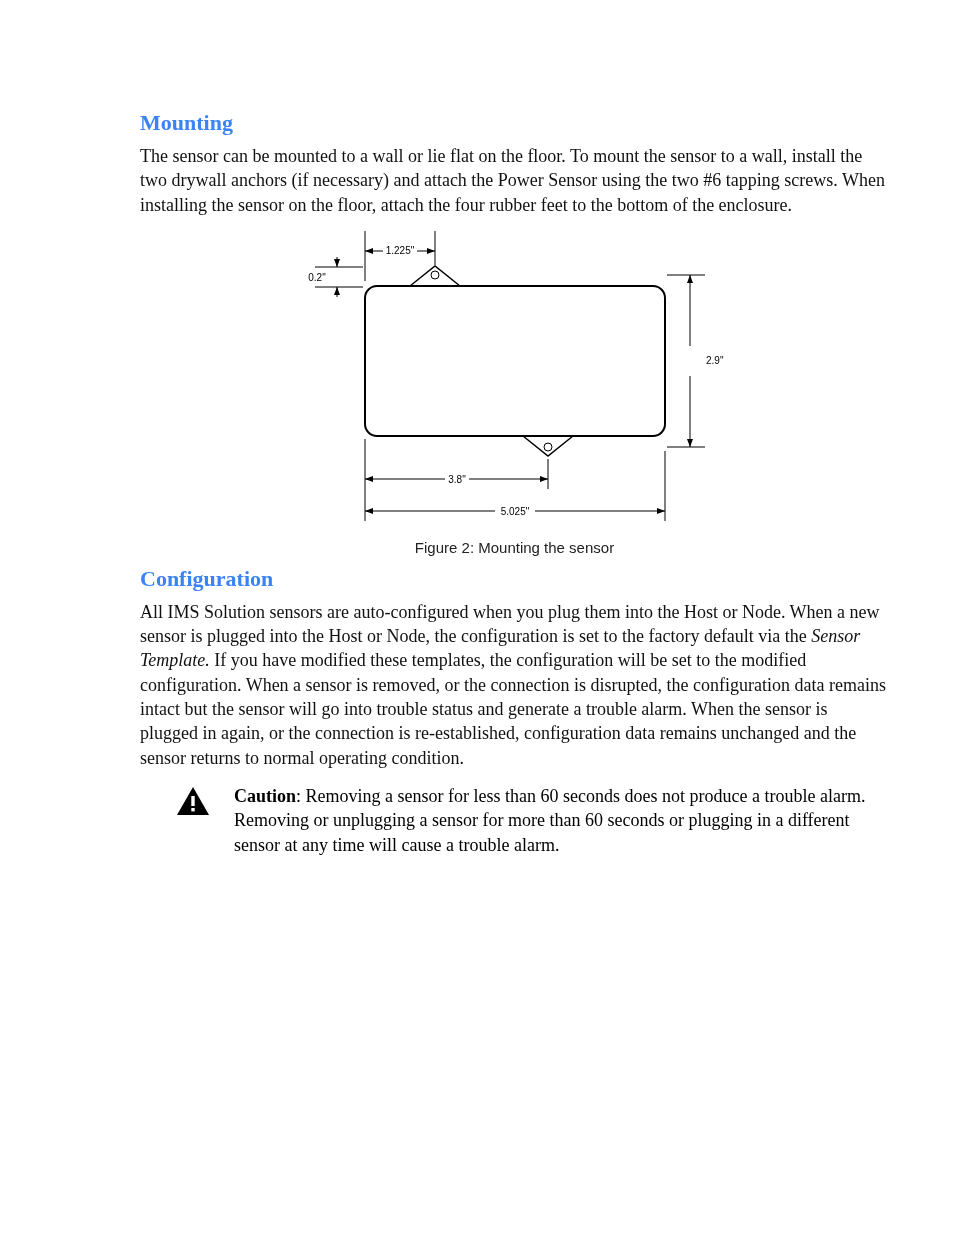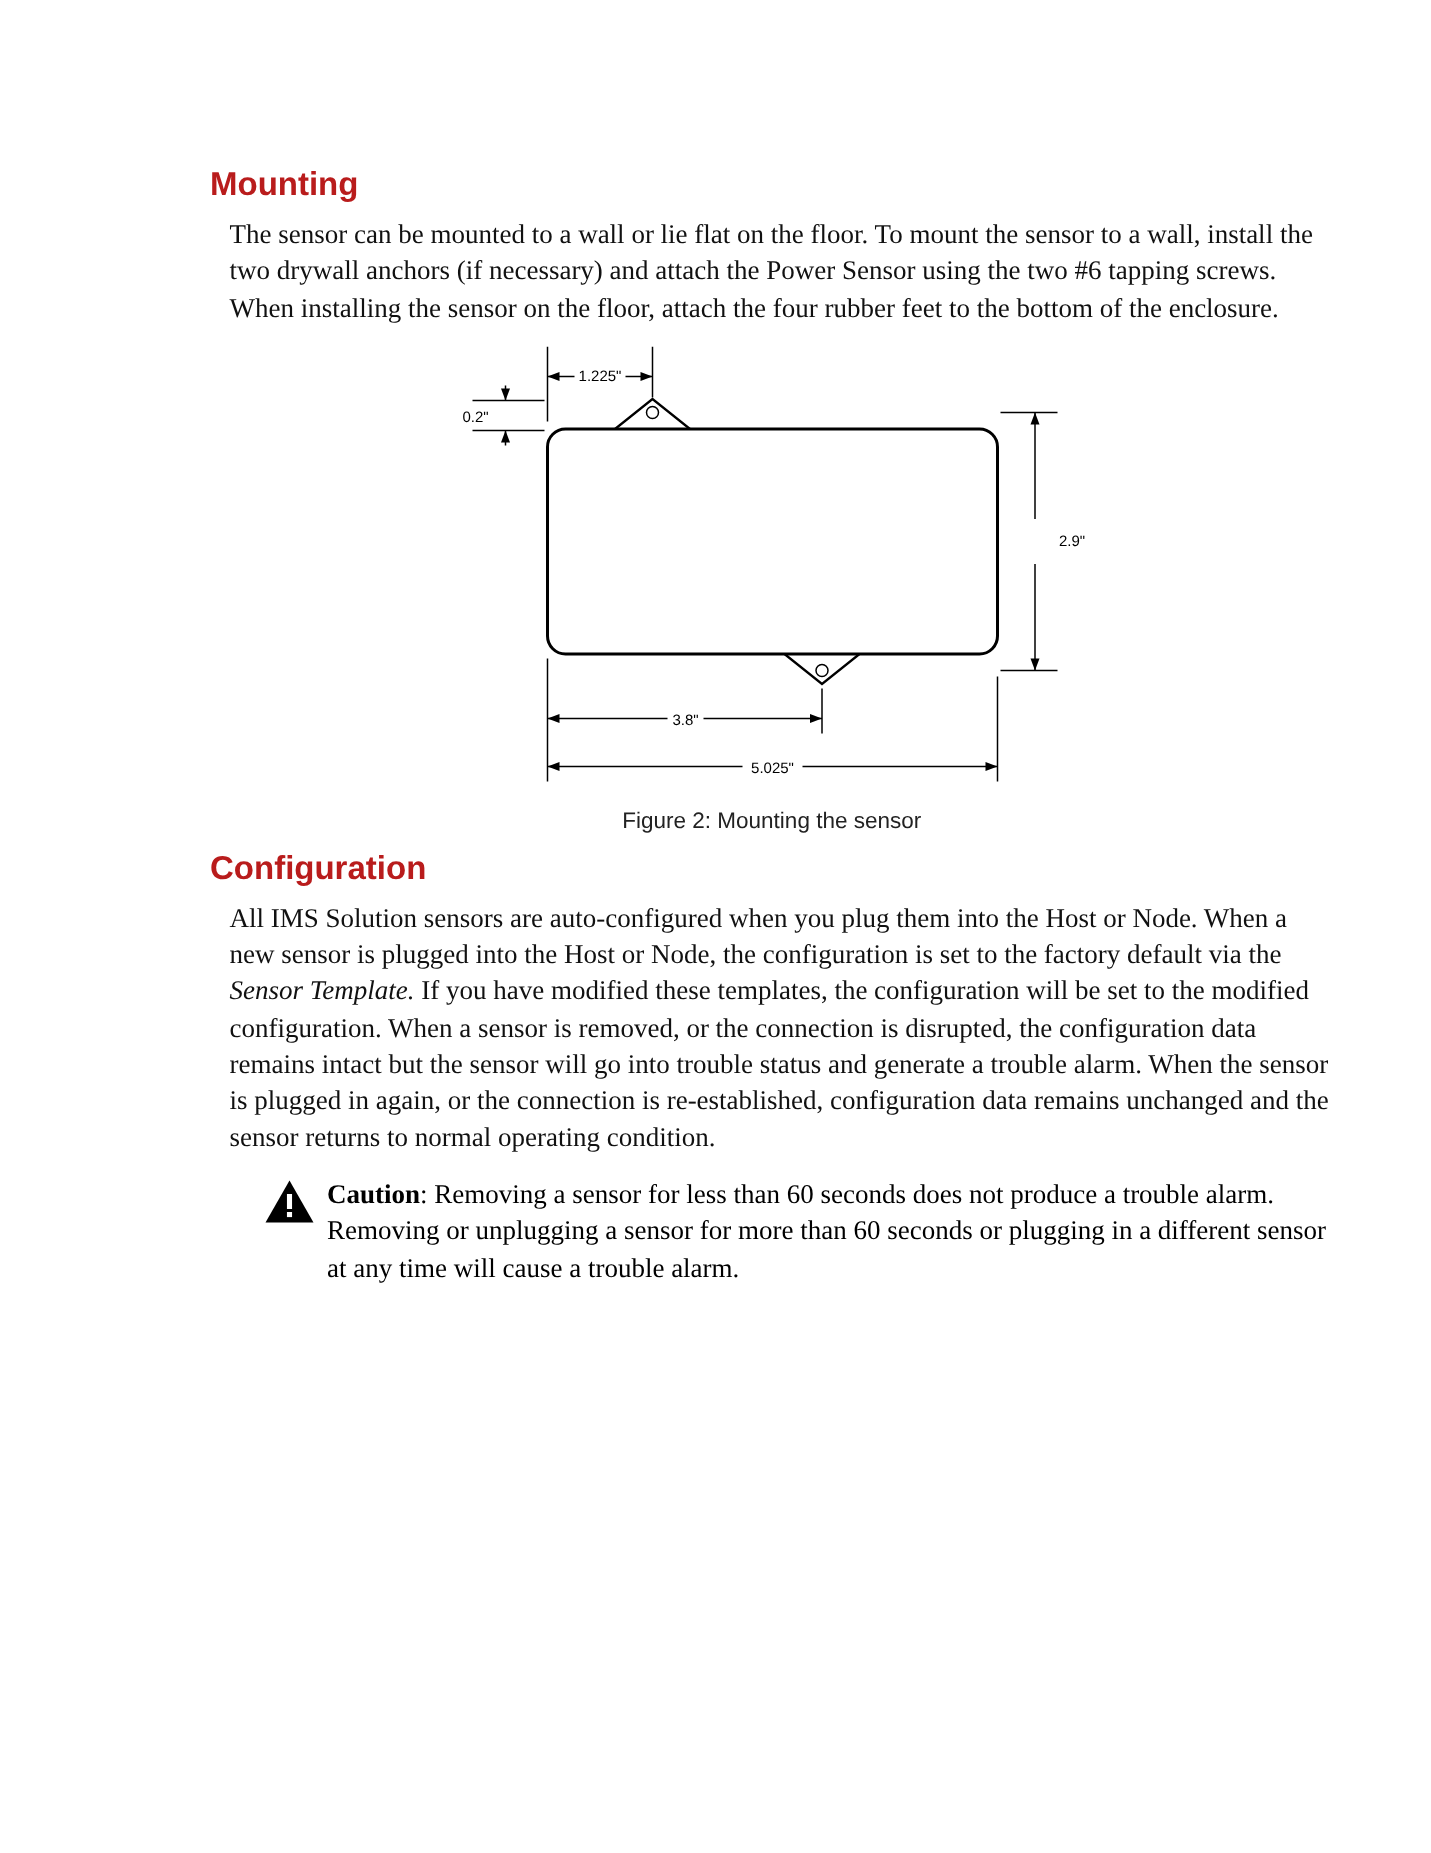--- a/index.html
+++ b/index.html
@@ -9,50 +9,50 @@
     font-family: "Times New Roman", Times, serif;
     color: #000;
     width: 954px;
     height: 1235px;
     box-sizing: border-box;
   }
   .page {
     padding: 110px 65px 0 140px;
   }
   h2 {
-    font-family: Liberation Sans, sans-serif;
+    font-family: Liberation Serif, serif;
     font-weight: 700;
     font-size: 22px;
     margin: 0 0 8px 0;
-    color: #b91c1c;
+    color: #3b82f6;
   }
   p.body {
     font-size: 18px;
     line-height: 1.35;
-    margin: 0 0 14px 13px;
+    margin: 0 0 14px 0;
     text-align: left;
     color: #111;
   }
   .italic { font-style: italic; }
   .figure-wrap {
     width: 100%;
     text-align: center;
     margin: 8px 0 10px 0;
   }
   .caption {
     font-family: "Helvetica Neue", Helvetica, Arial, sans-serif;
     font-size: 15px;
     color: #222;
     margin-top: 8px;
     text-align: center;
   }
   .caution-row {
     display: flex;
     align-items: flex-start;
-    gap: 8px;
+    gap: 24px;
     margin-top: 6px;
   }
   .caution-icon {
     flex: 0 0 auto;
     width: 34px;
     height: 30px;
     margin-top: 2px;
     margin-left: 36px;
   }
   .caution-text {

